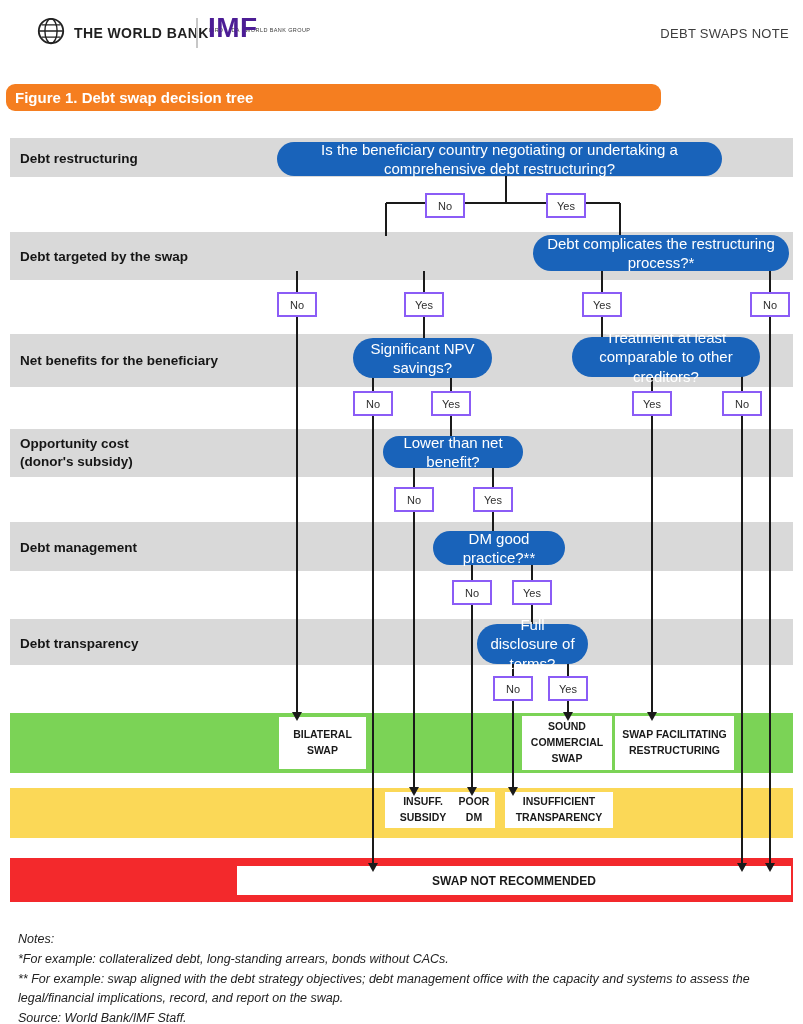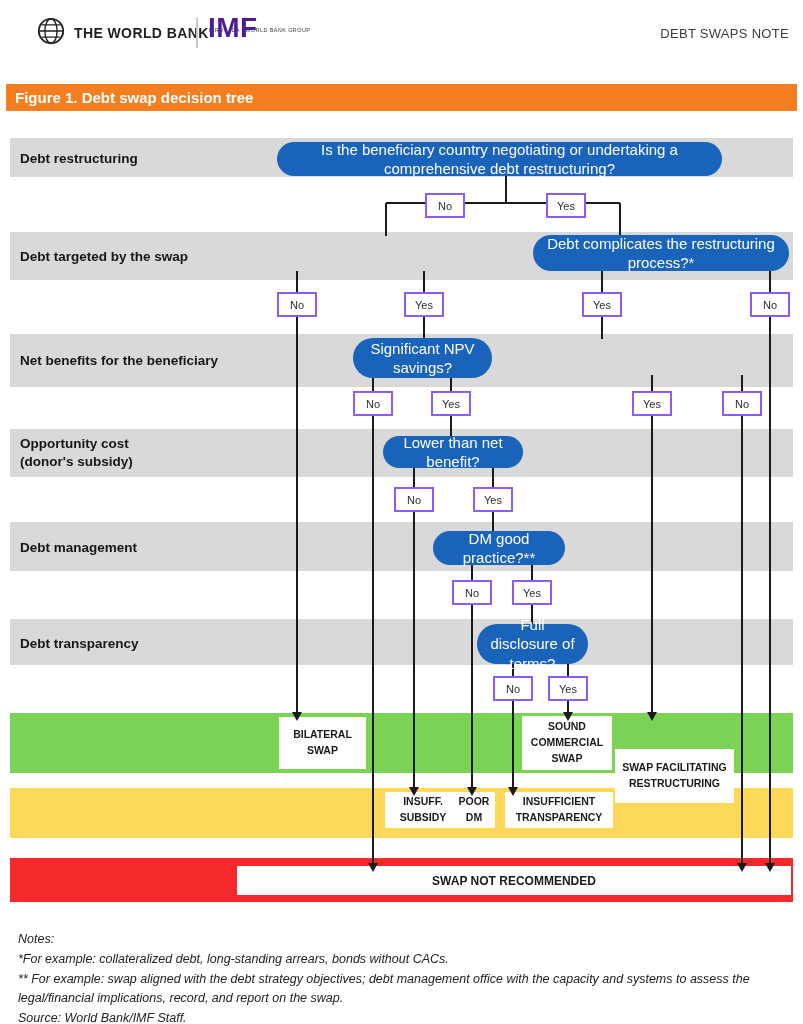--- a/index.html
+++ b/index.html
@@ -13,22 +13,22 @@
   .hdr-logo { position:absolute; left:36px; top:16px; display:flex; align-items:center; }
   .globe { margin-right:8px; }
   .wb-text { display:flex; flex-direction:row; }
   .wb-title { font-size:14px; font-weight:bold; color:#1f1f1f; letter-spacing:.4px; }
   .wb-sub { font-size:5.5px; color:#3a3a3a; letter-spacing:.4px; margin-top:2px; }
   .logo-div { position:absolute; left:196px; top:18px; width:2px; height:30px; background:#c7c7c7; }
   .imf { position:absolute; left:208px; top:12px; font-size:28px; font-weight:bold; color:#4c1d95; letter-spacing:.5px; }
   .doc-label { position:absolute; right:14px; top:26px; font-size:13px; color:#3d3d3d; letter-spacing:.3px; }
 
   
-  .fig-bar { position:absolute; left:6px; top:84px; width:791px; height:27px; background:#F57E20;
-             display:flex; align-items:center; padding-left:9px; }
+  .fig-bar { position:absolute; left:6px; top:84px; width:655px; height:27px; background:#F57E20;
+             display:flex; align-items:center; padding-left:9px;border-radius:9px; }
   .fig-bar span { color:#fff; font-weight:bold; font-size:15px; }
 
   
   .band { position:absolute; left:10px; width:783px; background:#d9d9d9; }
   .row-label { position:absolute; left:20px; font-size:13.5px; font-weight:bold; color:#161616; line-height:1.35; }
 
   
   .cband { position:absolute; left:10px; width:783px; }
 
   
@@ -91,21 +91,21 @@
   </div>
   <div class="row-label" style="top:539px;">Debt management</div>
   <div class="row-label" style="top:635px;">Debt transparency</div>
 
   <div class="cband" style="top:713px;height:60px;background:#7BD356;"></div>
   <div class="cband" style="top:788px;height:50px;background:#FBD857;"></div>
   <div class="cband" style="top:858px;height:44px;background:#F3292C;"></div>
 
   <div class="out" style="left:279px;top:717px;width:87px;height:52px;">BILATERAL SWAP</div>
   <div class="out" style="left:522px;top:716px;width:90px;height:54px;">SOUND COMMERCIAL SWAP</div>
-  <div class="out" style="left:615px;top:716px;width:119px;height:54px;margin-top:33px;">SWAP FACILITATING RESTRUCTURING</div>
+  <div class="out" style="left:615px;top:716px;width:119px;height:54px;">SWAP FACILITATING RESTRUCTURING</div>
   <div class="out" style="left:385px;top:792px;width:76px;height:36px;">INSUFF. SUBSIDY</div>
   <div class="out" style="left:453px;top:792px;width:42px;height:36px;">POOR DM</div>
   <div class="out" style="left:505px;top:792px;width:108px;height:36px;">INSUFFICIENT TRANSPARENCY</div>
   <div class="out" style="left:237px;top:866px;width:554px;height:29px;font-size:12px;">SWAP NOT RECOMMENDED</div>
 
   <svg class="wires" width="803" height="1024">
     <g stroke="#1a1a1a" stroke-width="2" fill="none">
       <path d="M506 176 V203"></path>
       <path d="M386 203 H620"></path>
       <path d="M386 203 V236"></path>
@@ -148,20 +148,21 @@
       <polygon points="508,787 518,787 513,796"></polygon>
       <polygon points="368,863 378,863 373,872"></polygon>
       <polygon points="737,863 747,863 742,872"></polygon>
       <polygon points="765,863 775,863 770,872"></polygon>
     </g>
   </svg>
 
   <div class="q" style="left:277px;top:142px;width:445px;height:34px;border-radius:17px;">Is the beneficiary country negotiating or undertaking a comprehensive debt restructuring?</div>
   <div class="q" style="left:533px;top:235px;width:256px;height:36px;border-radius:18px;">Debt complicates the restructuring process?*</div>
   <div class="q" style="left:353px;top:338px;width:139px;height:40px;border-radius:20px;">Significant NPV savings?</div>
+  <div class="q" style="left:572px;top:337px;width:188px;height:40px;border-radius:20px;">Treatment at least comparable to other creditors?</div>
   <div class="q" style="left:383px;top:436px;width:140px;height:32px;border-radius:16px;">Lower than net benefit?</div>
   <div class="q" style="left:433px;top:531px;width:132px;height:34px;border-radius:17px;">DM good practice?**</div>
   <div class="q" style="left:477px;top:624px;width:111px;height:40px;border-radius:20px;">Full disclosure of terms?</div>
 
   <div class="yn" style="left:425px;top:193px;">No</div>
   <div class="yn" style="left:546px;top:193px;">Yes</div>
 
   <div class="yn" style="left:277px;top:292px;">No</div>
   <div class="yn" style="left:404px;top:292px;">Yes</div>
   <div class="yn" style="left:582px;top:292px;">Yes</div>

